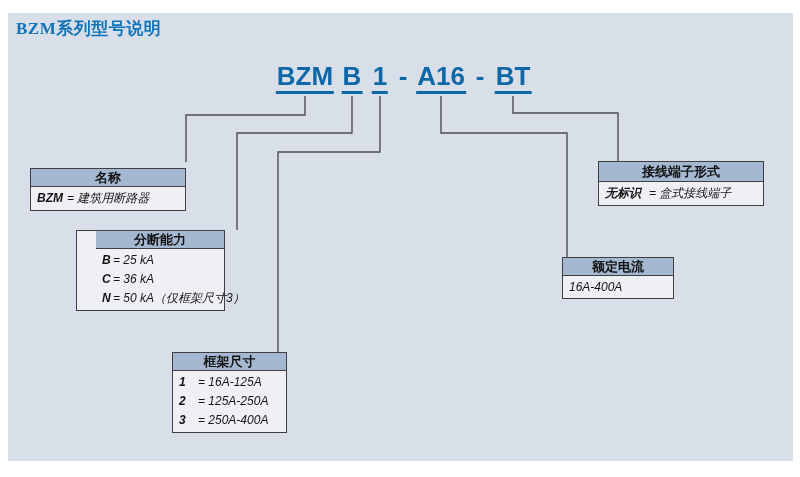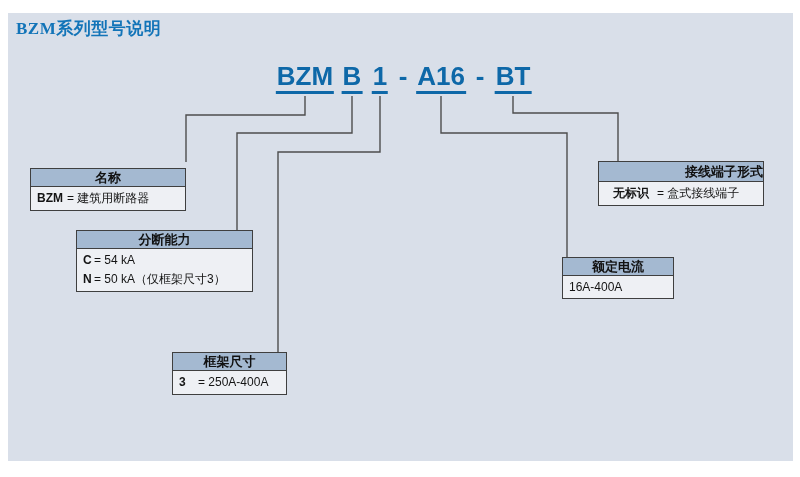--- a/index.html
+++ b/index.html
@@ -25,33 +25,33 @@
   }
   .model-seg{border-bottom:3px solid var(--model-blue);padding:0 1px 2px 1px;}
   .model-sep{padding-bottom:5px;}
 
   .infobox{position:absolute;border:1px solid var(--box-border);background:var(--box-body-fill);box-sizing:border-box;}
   .infobox .hdr{
     background:var(--box-header-fill);border-bottom:1px solid var(--box-border);
     font-size:13px;font-weight:bold;color:#111;text-align:center;line-height:17px;height:17px;
   }
   .infobox .body{padding:2px 4px 2px 6px;}
-  .infobox .row{font-size:12px;color:#141414;line-height:19px;white-space:nowrap;}
+  .infobox .row{font-size:12px;color:#141414;line-height:19px;white-space:nowrap;font-style:italic;}
   .infobox .code{font-weight:bold;display:inline-block;}
   .box-name{left:30px;top:168px;width:156px;}
   .box-name .code{margin-right:4px;}
-  .box-breaking{left:76px;top:230px;width:177px;}
+  .box-breaking{left:76px;top:230px;width:149px;padding-left:19px;}
   .box-breaking .code{width:11px;}
   .box-frame{left:172px;top:352px;width:115px;}
   .box-frame .code{width:15px;margin-right:4px;}
   .box-current{left:548px;top:257px;width:112px;margin-left:14px;}
   .box-current .row{line-height:18px;}
   .box-terminal{left:598px;top:161px;width:166px;}
-  .box-terminal .hdr{line-height:19px;height:19px;text-align:right;}
-  .box-terminal .code{width:44px;margin-left:8px;}
+  .box-terminal .hdr{line-height:19px;height:19px;}
+  .box-terminal .code{width:44px;}
 </style>
 </head>
 <body>
 
 <div class="screen">
   <div class="panel"></div>
 
   <div class="page-title">BZM系列型号说明</div>
 
   <svg class="connectors" width="800" height="477" viewBox="0 0 800 477">
@@ -78,31 +78,40 @@
       <div class="row">
         <span class="code">BZM</span><span>= 建筑用断路器</span>
       </div>
     </div>
   </div>
 
   <div class="infobox box-breaking">
     <div class="hdr">分断能力</div>
     <div class="body">
       <div class="row">
-        <span class="code">C</span><span>= 54 kA</span>
+        <span class="code">B</span><span>= 25 kA</span>
+      </div>
+      <div class="row">
+        <span class="code">C</span><span>= 36 kA</span>
       </div>
       <div class="row">
         <span class="code">N</span><span>= 50 kA（仅框架尺寸3）</span>
       </div>
     </div>
   </div>
 
   <div class="infobox box-frame">
     <div class="hdr">框架尺寸</div>
     <div class="body">
+      <div class="row">
+        <span class="code">1</span><span>= 16A-125A</span>
+      </div>
+      <div class="row">
+        <span class="code">2</span><span>= 125A-250A</span>
+      </div>
       <div class="row">
         <span class="code">3</span><span>= 250A-400A</span>
       </div>
     </div>
   </div>
 
   <div class="infobox box-current">
     <div class="hdr">额定电流</div>
     <div class="body">
       <div class="row">

